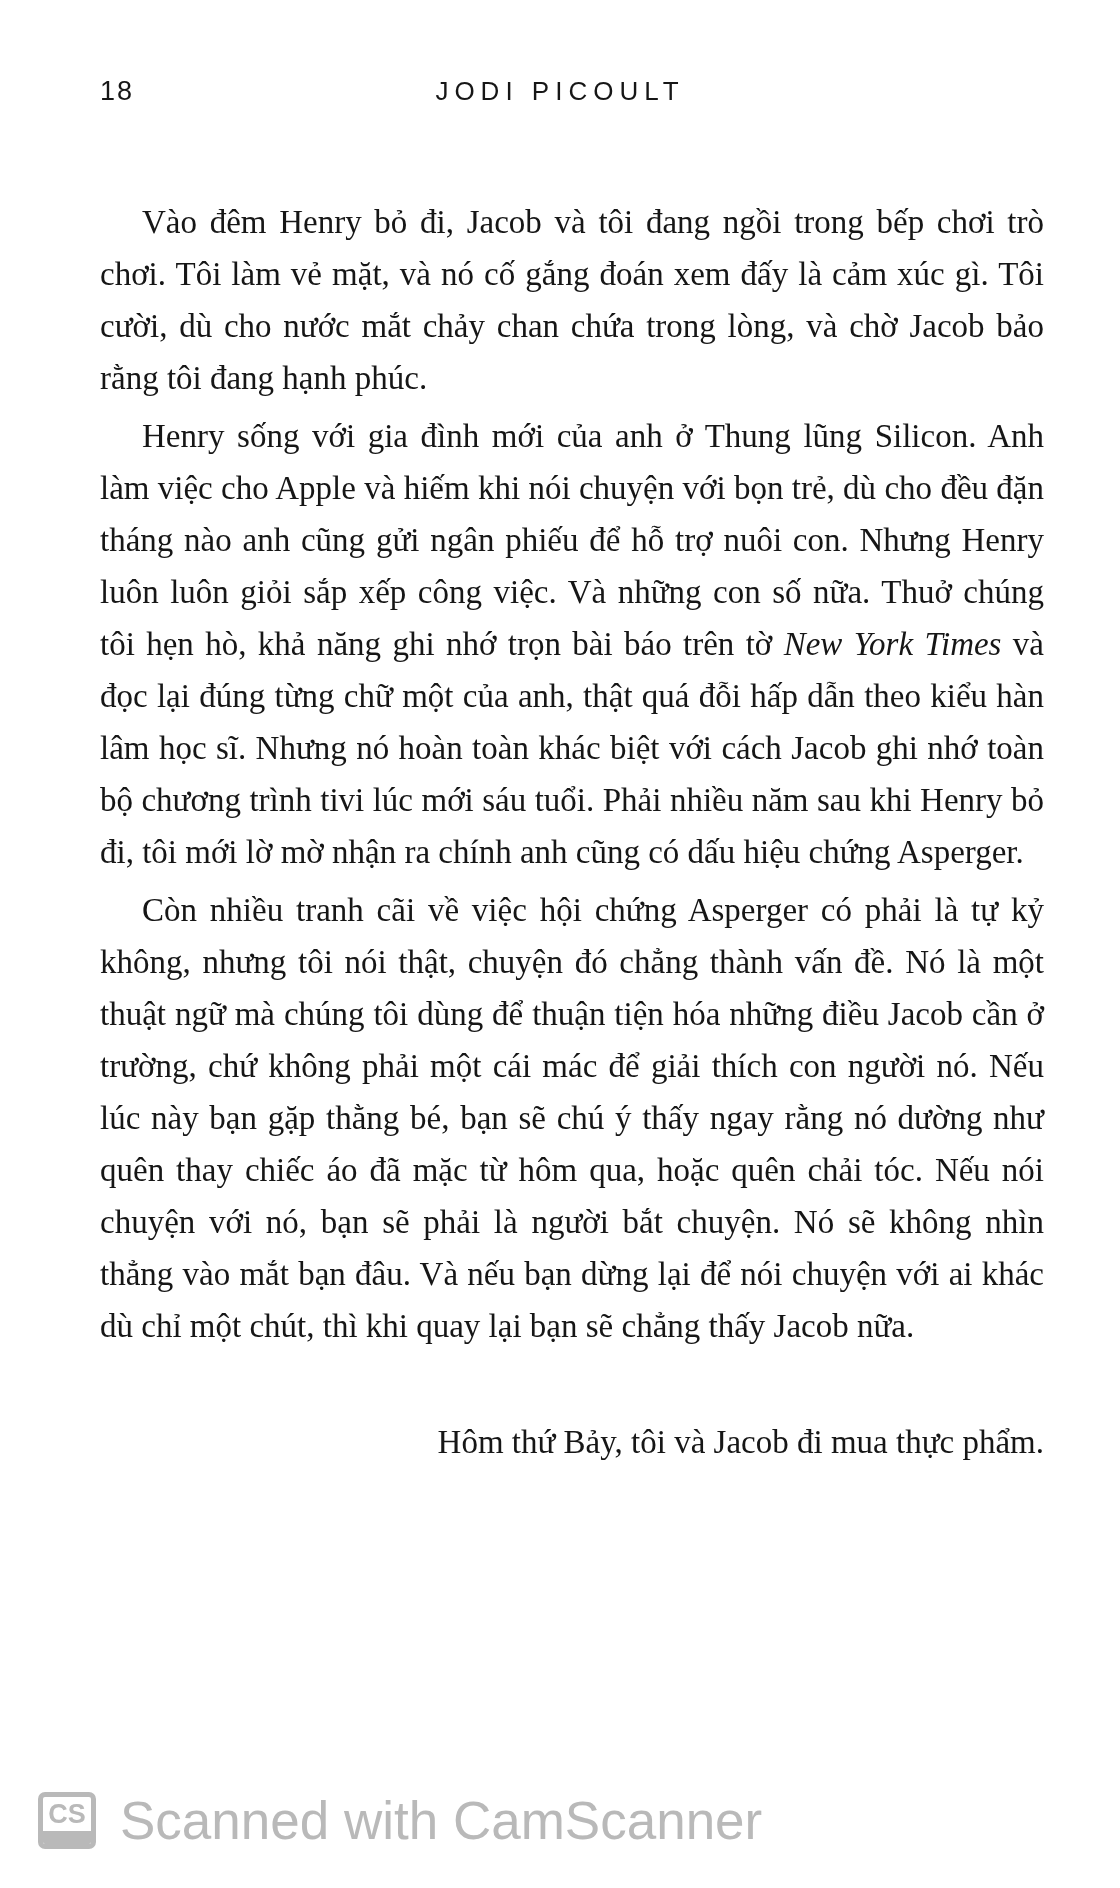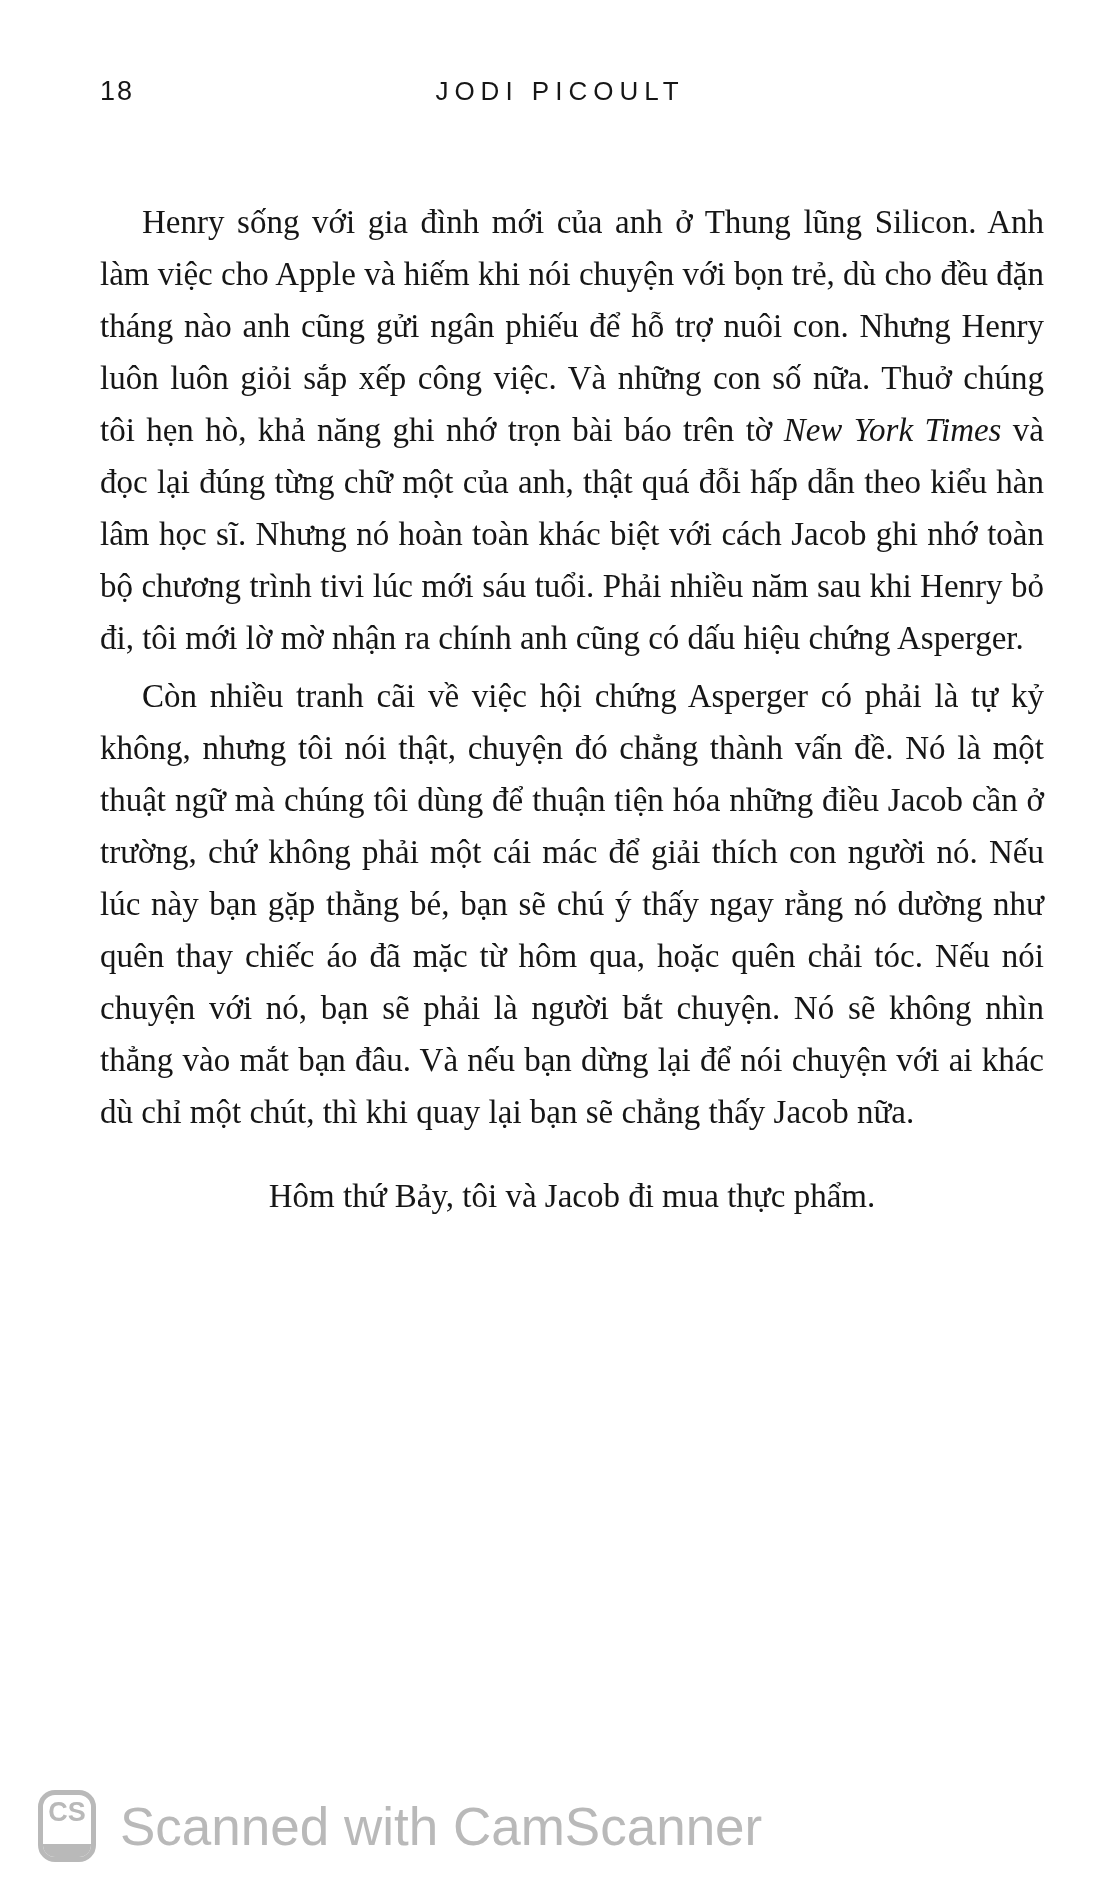--- a/index.html
+++ b/index.html
@@ -55,37 +55,37 @@
     left: 100px;
     width: 944px;
     font-size: 33px;
     line-height: 52px;
     text-align: justify;
     color: var(--ink);
   }
   .para { margin: 0; }
   .para + .para { margin-top: 6px; }
   .para.indent { text-indent: 42px; }
-  .para.scene-break { margin-top: 32px; text-align: center; }
+  .para.scene-break { margin-top: 64px; text-align: right; }
   .italic { font-style: italic; }
 
   
   .footer {
     position: absolute;
     left: 38px;
     top: 1790px;
     display: flex;
     align-items: center;
     gap: 24px;
   }
   .cs-logo {
     width: 58px;
-    height: 72px;
+    height: 57px;
     border: 5px solid var(--watermark);
-    border-radius: 17px;
+    border-radius: 7px;
     position: relative;
     overflow: hidden;
     background: var(--paper);
     flex: 0 0 auto;
   }
   .cs-letters {
     display: block;
     text-align: center;
     font-family: "Liberation Sans", sans-serif;
     font-weight: bold;
@@ -112,20 +112,21 @@
 <body>
 
 <div class="page">
 
   <div class="header">
     <span class="page-number">18</span>
     <span class="running-title">JODI PICOULT</span>
   </div>
 
   <div class="body-text">
+      <p class="para indent"><span>Vào đêm Henry bỏ đi, Jacob và tôi đang ngồi trong bếp chơi trò chơi. Tôi làm vẻ mặt, và nó cố gắng đoán xem đấy là cảm xúc gì. Tôi cười, dù cho nước mắt chảy chan chứa trong lòng, và chờ Jacob bảo rằng tôi đang hạnh phúc.</span></p>
       <p class="para indent"><span>Henry sống với gia đình mới của anh ở Thung lũng Silicon. Anh làm việc cho Apple và hiếm khi nói chuyện với bọn trẻ, dù cho đều đặn tháng nào anh cũng gửi ngân phiếu để hỗ trợ nuôi con. Nhưng Henry luôn luôn giỏi sắp xếp công việc. Và những con số nữa. Thuở chúng tôi hẹn hò, khả năng ghi nhớ trọn bài báo trên tờ </span><span class="italic">New York Times</span><span> và đọc lại đúng từng chữ một của anh, thật quá đỗi hấp dẫn theo kiểu hàn lâm học sĩ. Nhưng nó hoàn toàn khác biệt với cách Jacob ghi nhớ toàn bộ chương trình tivi lúc mới sáu tuổi. Phải nhiều năm sau khi Henry bỏ đi, tôi mới lờ mờ nhận ra chính anh cũng có dấu hiệu chứng Asperger.</span></p>
       <p class="para indent"><span>Còn nhiều tranh cãi về việc hội chứng Asperger có phải là tự kỷ không, nhưng tôi nói thật, chuyện đó chẳng thành vấn đề. Nó là một thuật ngữ mà chúng tôi dùng để thuận tiện hóa những điều Jacob cần ở trường, chứ không phải một cái mác để giải thích con người nó. Nếu lúc này bạn gặp thằng bé, bạn sẽ chú ý thấy ngay rằng nó dường như quên thay chiếc áo đã mặc từ hôm qua, hoặc quên chải tóc. Nếu nói chuyện với nó, bạn sẽ phải là người bắt chuyện. Nó sẽ không nhìn thẳng vào mắt bạn đâu. Và nếu bạn dừng lại để nói chuyện với ai khác dù chỉ một chút, thì khi quay lại bạn sẽ chẳng thấy Jacob nữa.</span></p>
       <p class="para scene-break"><span>Hôm thứ Bảy, tôi và Jacob đi mua thực phẩm.</span></p>
     </div>
 
   <div class="footer">
     <div class="cs-logo">
       <span class="cs-letters">CS</span>
       <div class="cs-bar"></div>
     </div>

